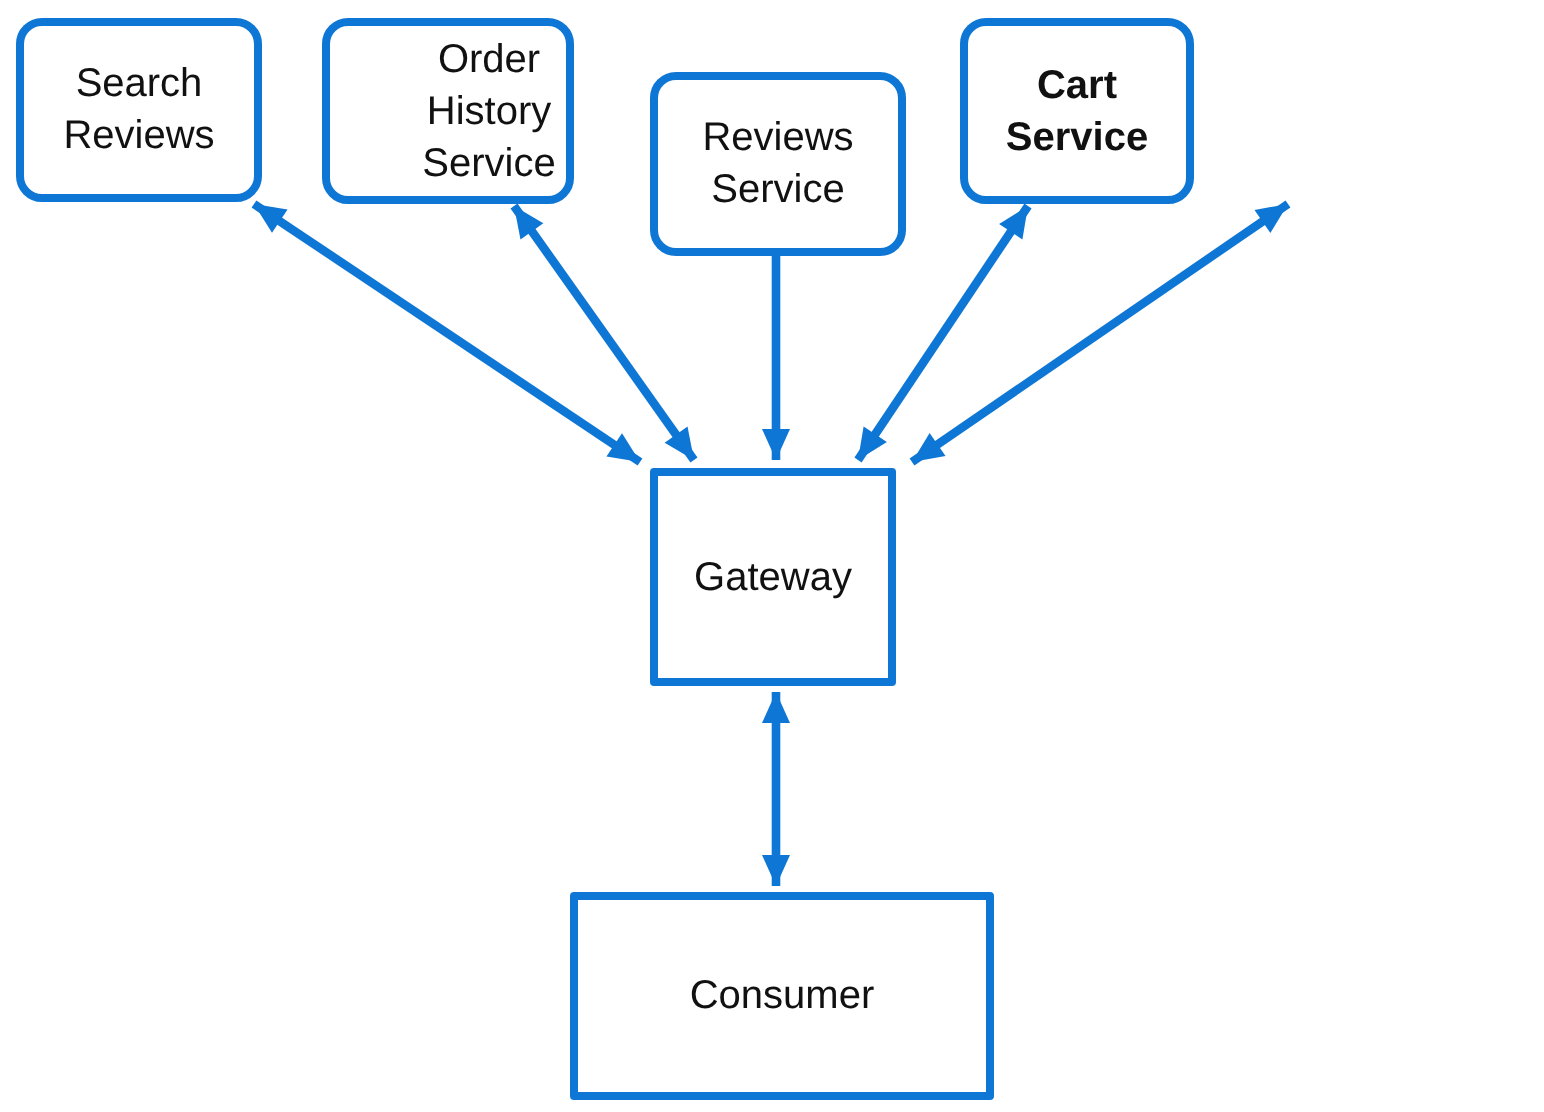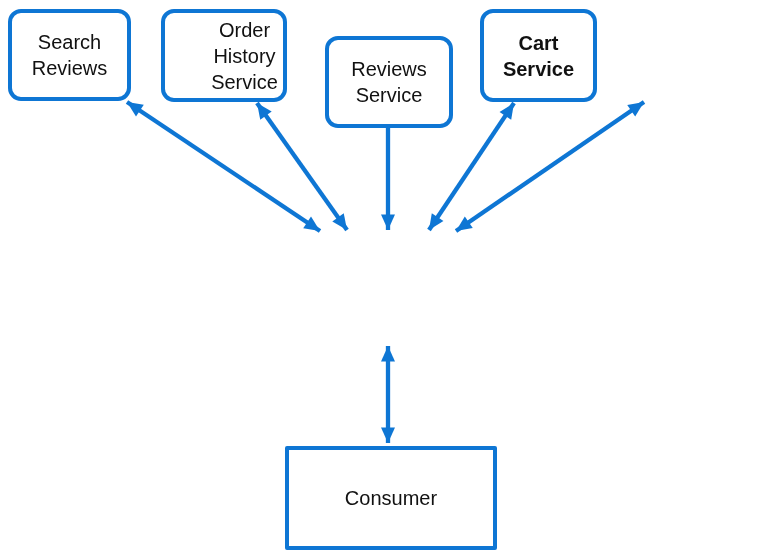--- a/index.html
+++ b/index.html
@@ -86,18 +86,21 @@
 
   <div class="node rounded n-reviews">
     <span class="label">Reviews Service</span>
   </div>
 
   <div class="node rounded n-cart">
     <span class="label">Cart Service</span>
   </div>
 
 
+  <div class="node sharp n-gateway">
+    <span class="label">Gateway</span>
+  </div>
 
   <div class="node sharp wide n-consumer">
     <span class="label">Consumer</span>
   </div>
 
 </div>
 
 </body></html>

